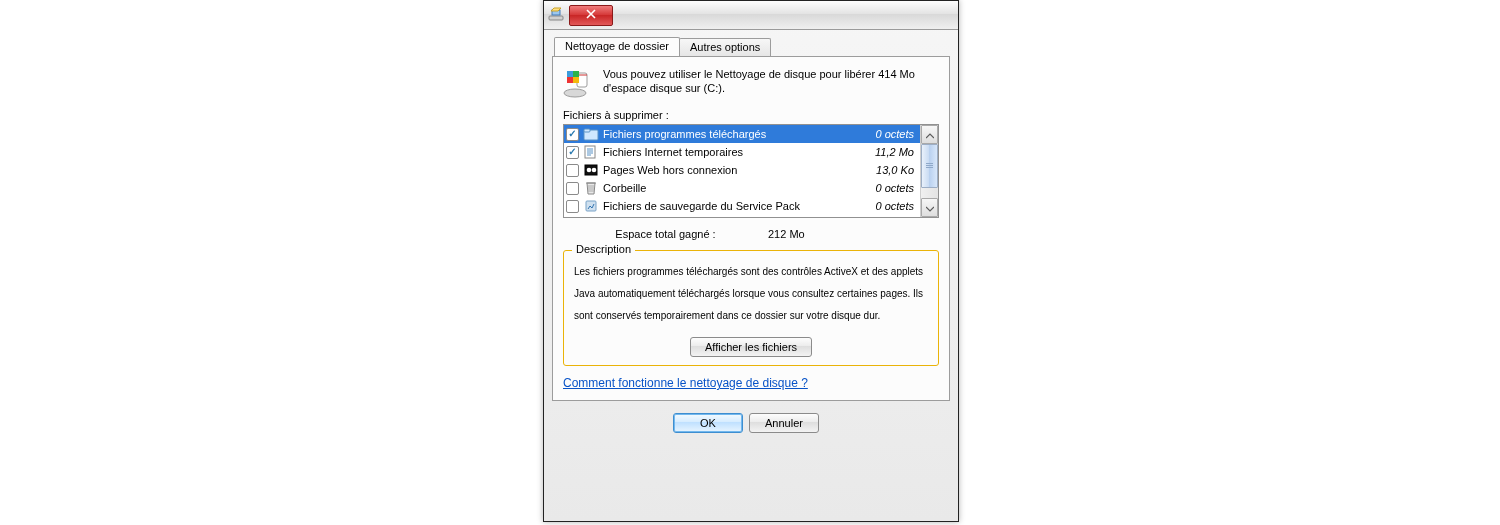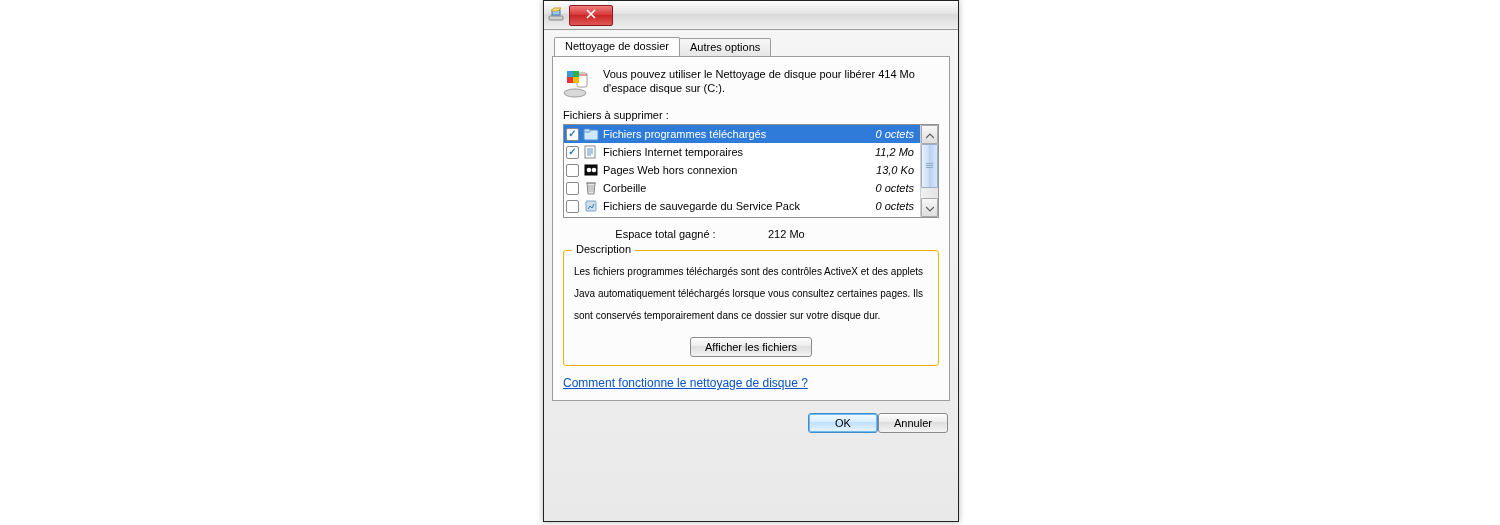--- a/index.html
+++ b/index.html
@@ -66,21 +66,21 @@
   .groupbox .legend{color:#000;}
   .desc-text{font-size:10px;line-height:22px;min-height:70px;}
   .btn{display:inline-block;border:1px solid #8b8b8b;border-radius:3px;
     background:linear-gradient(to bottom,#fdfdfd,#ececec 45%,#dedede 46%,#f3f3f3);
     padding:3px 14px;font-size:11px;cursor:pointer;min-width:60px;text-align:center;box-sizing:border-box;}
   .btn-row{display:flex;justify-content:center;margin-top:6px;}
   
   .help-link{color:#0853c7;text-decoration:underline;font-size:12px;margin-top:10px;display:inline-block;cursor:pointer;}
 
   
-  .footer{display:flex;justify-content:flex-end;padding:8px 10px 10px 0;}
+  .footer{display:flex;justify-content:center;gap:6px;padding:8px 10px 10px 0;}
   .btn.default{border:1px solid #3e8ed0;box-shadow:0 0 0 1px #72b8ee inset;
     background:linear-gradient(to bottom,#f4fbff,#d6ecff 45%,#bfe0ff 46%,#e8f5ff);}
 </style>
 </head>
 <body>
 
 <div class="viewport">
   <div class="window">
 
     <div class="titlebar">

